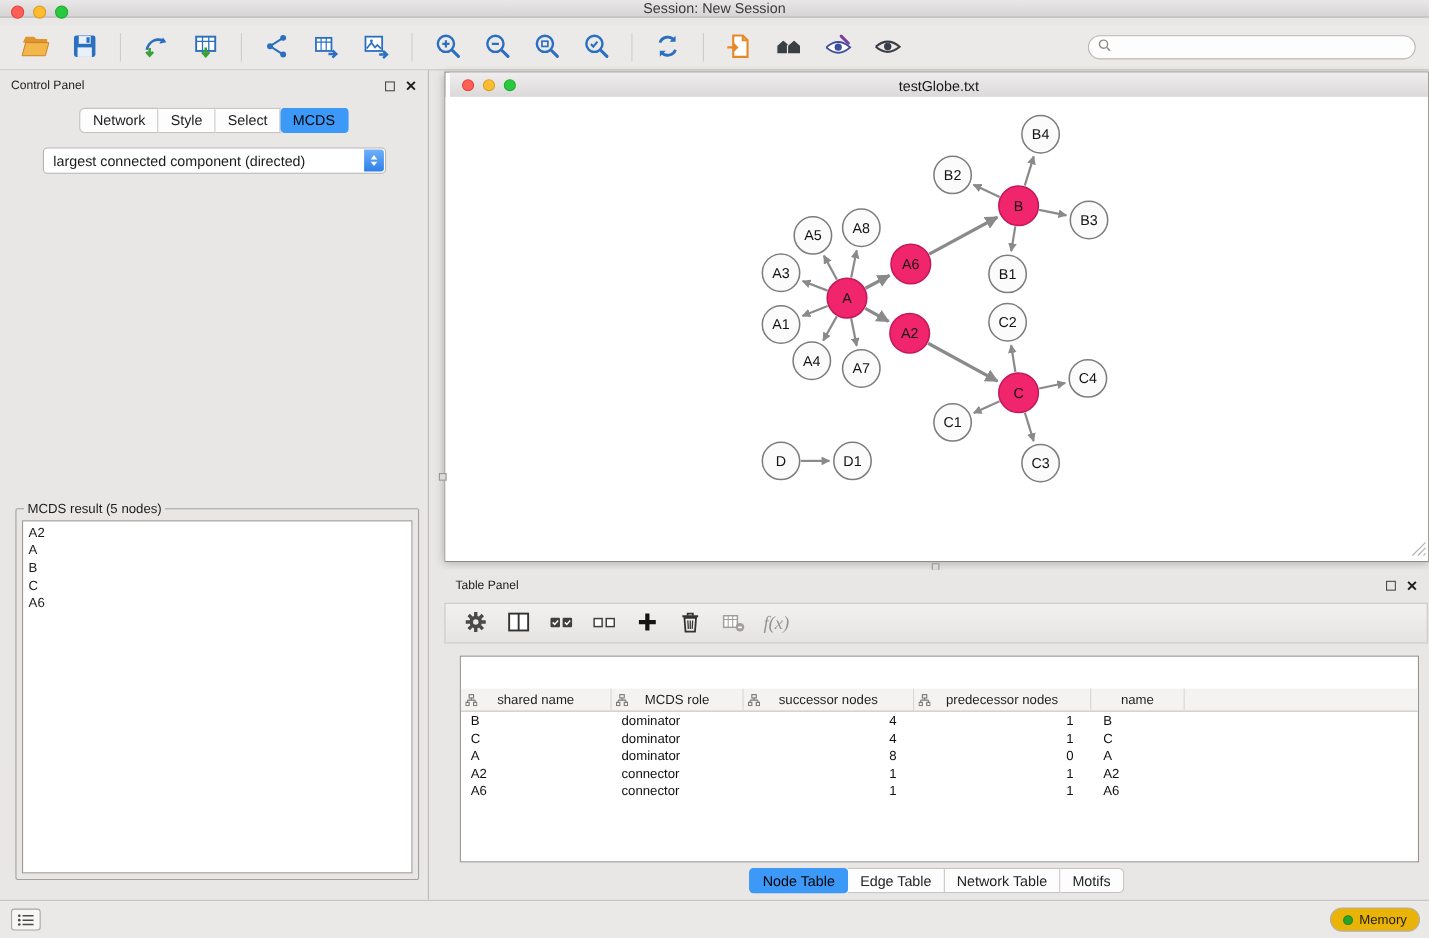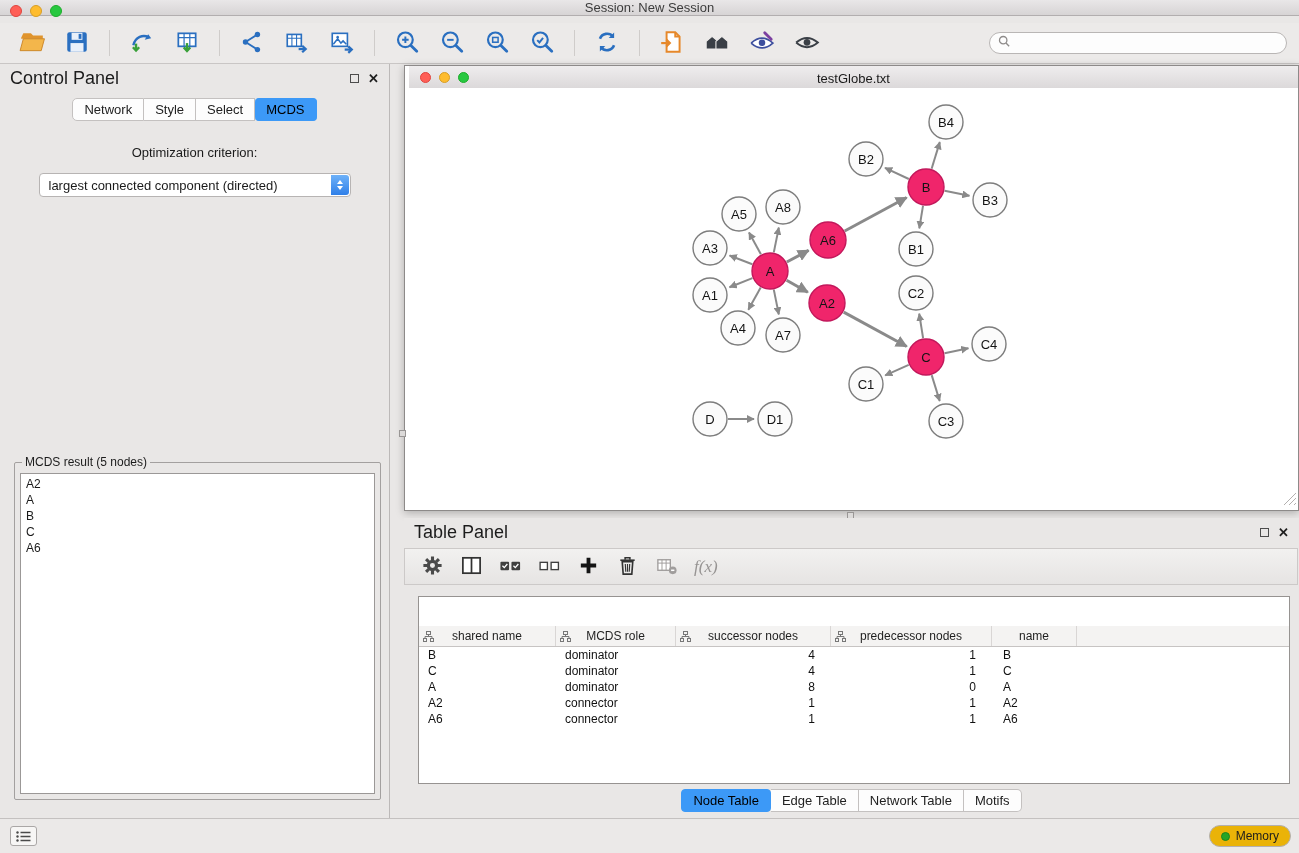--- a/index.html
+++ b/index.html
@@ -31,21 +31,21 @@
   .searchbox input { border:none; outline:none; background:transparent; flex:1; font-size:12px;
     font-family:"Liberation Sans", sans-serif; }
 
   
   .main { position:absolute; top:64px; left:0; right:0; bottom:35px; }
 
   
   .control-panel { position:absolute; left:0; top:0; width:390px; height:100%;
     background:#e9e7e6; border-right:1px solid #bcb9b8; }
   .panel-header { height:28px; display:flex; align-items:center; padding:0 10px; }
-  .panel-title { font-size:18px; color:#1c1c1c; }
+  .panel-title { font-size:11px; color:#1c1c1c; }
   .win-btns { margin-left:auto; display:flex; align-items:center; gap:9px; }
   .float-btn { width:9px; height:9px; border:1.4px solid #4c4c4c; display:inline-block; }
   .close-btn { font-size:13px; font-weight:bold; color:#1e1e1e; line-height:1; }
 
   .seg-tabs { display:flex; justify-content:center; margin-top:6px; }
   .seg-tab { padding:3px 11px; font-size:13px; background:#fdfdfd; color:#222;
     border:1px solid #c4c1c0; border-left:none; display:flex; align-items:center; }
   .seg-tab:first-child { border-left:1px solid #c4c1c0; border-top-left-radius:5px; border-bottom-left-radius:5px; }
   .seg-tab:last-child { border-top-right-radius:5px; border-bottom-right-radius:5px; }
   .seg-tab.active { background:#3c99f7; border-color:#3c99f7; color:#000000; border-radius:4px; }
@@ -270,21 +270,20 @@
         <span class="float-btn"></span>
         <span class="close-btn">✕</span>
       </span>
     </div>
     <div class="seg-tabs">
         <div class="seg-tab">Network</div>
         <div class="seg-tab">Style</div>
         <div class="seg-tab">Select</div>
         <div class="seg-tab active">MCDS</div>
       </div>
-    <div class="opt-label">Optimization criterion:</div>
     <div class="dropdown">
       <span class="dd-text">largest connected component (directed)</span>
       <span class="stepper">
           <i class="up"></i>
           <i class="dn"></i>
         </span>
     </div>
     <fieldset class="result-fieldset">
       <legend>MCDS result (5 nodes)</legend>
       <div class="result-list">

